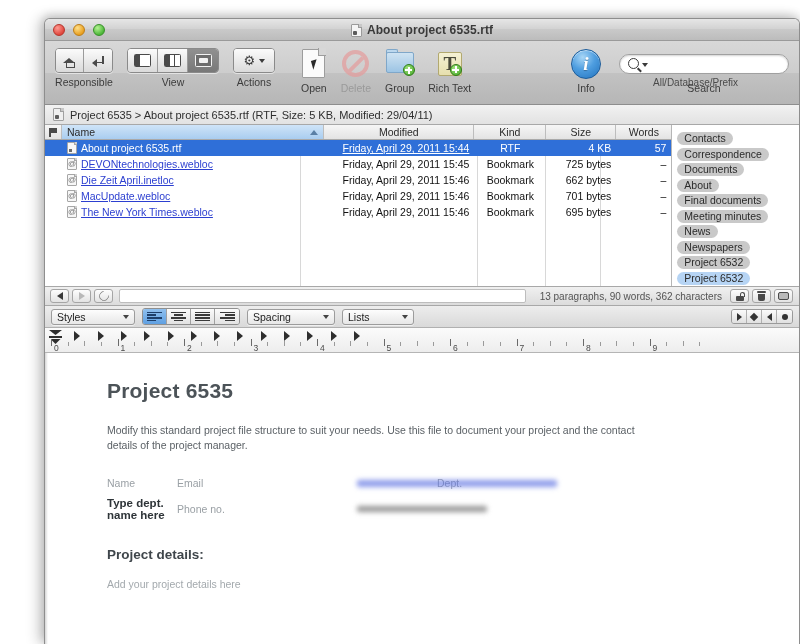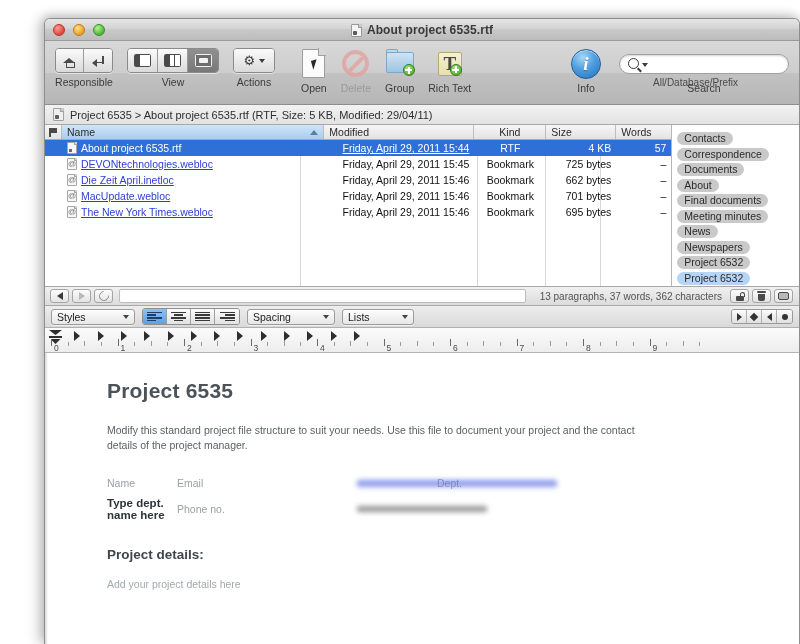--- a/index.html
+++ b/index.html
@@ -142,21 +142,21 @@
 
   
   .content{ display:flex; height:162px; border-bottom:1px solid #a8a8a8; }
   .list-pane{ width:628px; background:#fff; display:flex; flex-direction:column; }
 
   .thead{ display:flex; height:15px; font-size:10.5px; color:#2b2b2b;
           background:linear-gradient(to bottom,#f6f6f6,#e3e3e3); border-bottom:1px solid #a9a9a9; }
   .th{ display:flex;align-items:center; border-right:1px solid #bdbdbd; padding:0 5px; overflow:hidden; }
   .th.flagcol{ width:17px; justify-content:center; padding:0; }
   .th.name{ flex:1; background:linear-gradient(to bottom,#cfe4f8,#a9cdf0); justify-content:space-between;}
-  .th.num{ justify-content:flex-start; }
+  .th.num{ justify-content:center; }
   .sort-asc{width:0;height:0;border-left:4px solid transparent;border-right:4px solid transparent;border-bottom:5px solid #5a7fa5;}
   .flag-ico{width:8px;height:9px;position:relative;}
   .flag-ico:before{content:"";position:absolute;left:0;top:0;width:1.5px;height:9px;background:#4a4a4a;}
   .flag-ico:after{content:"";position:absolute;left:1.5px;top:0;width:6px;height:5px;background:#4a4a4a;}
 
   .rows{ flex:1; overflow:hidden; position:relative; }
   .row{ display:flex; height:16px; font-size:10.5px; color:#111; align-items:center; }
   .row.sel{ background:#2f6fd8; color:#fff; }
   .cell{ display:flex;align-items:center; padding:0 5px; overflow:hidden; white-space:nowrap;}
   .cell.flagcol{ width:17px; padding:0; justify-content:center; }
@@ -556,21 +556,21 @@
             <div class="tri-l"></div>
           </div>
       <div class="nbtn">
             <div class="tri-r"></div>
           </div>
       <div class="nbtn">
             <div class="reload"></div>
           </div>
     </div>
     <div class="status-field"></div>
-    <div class="status-text">13 paragraphs, 37 words, 362 characters</div>
+    <div class="status-text">13 paragraphs, 90 words, 362 characters</div>
     <div class="sb-right">
       <div class="sbtn">
             <div class="lock">
               <div class="shk"></div>
               <div class="body"></div>
             </div>
           </div>
       <div class="sbtn">
             <div class="trash">
               <div class="lid"></div>

